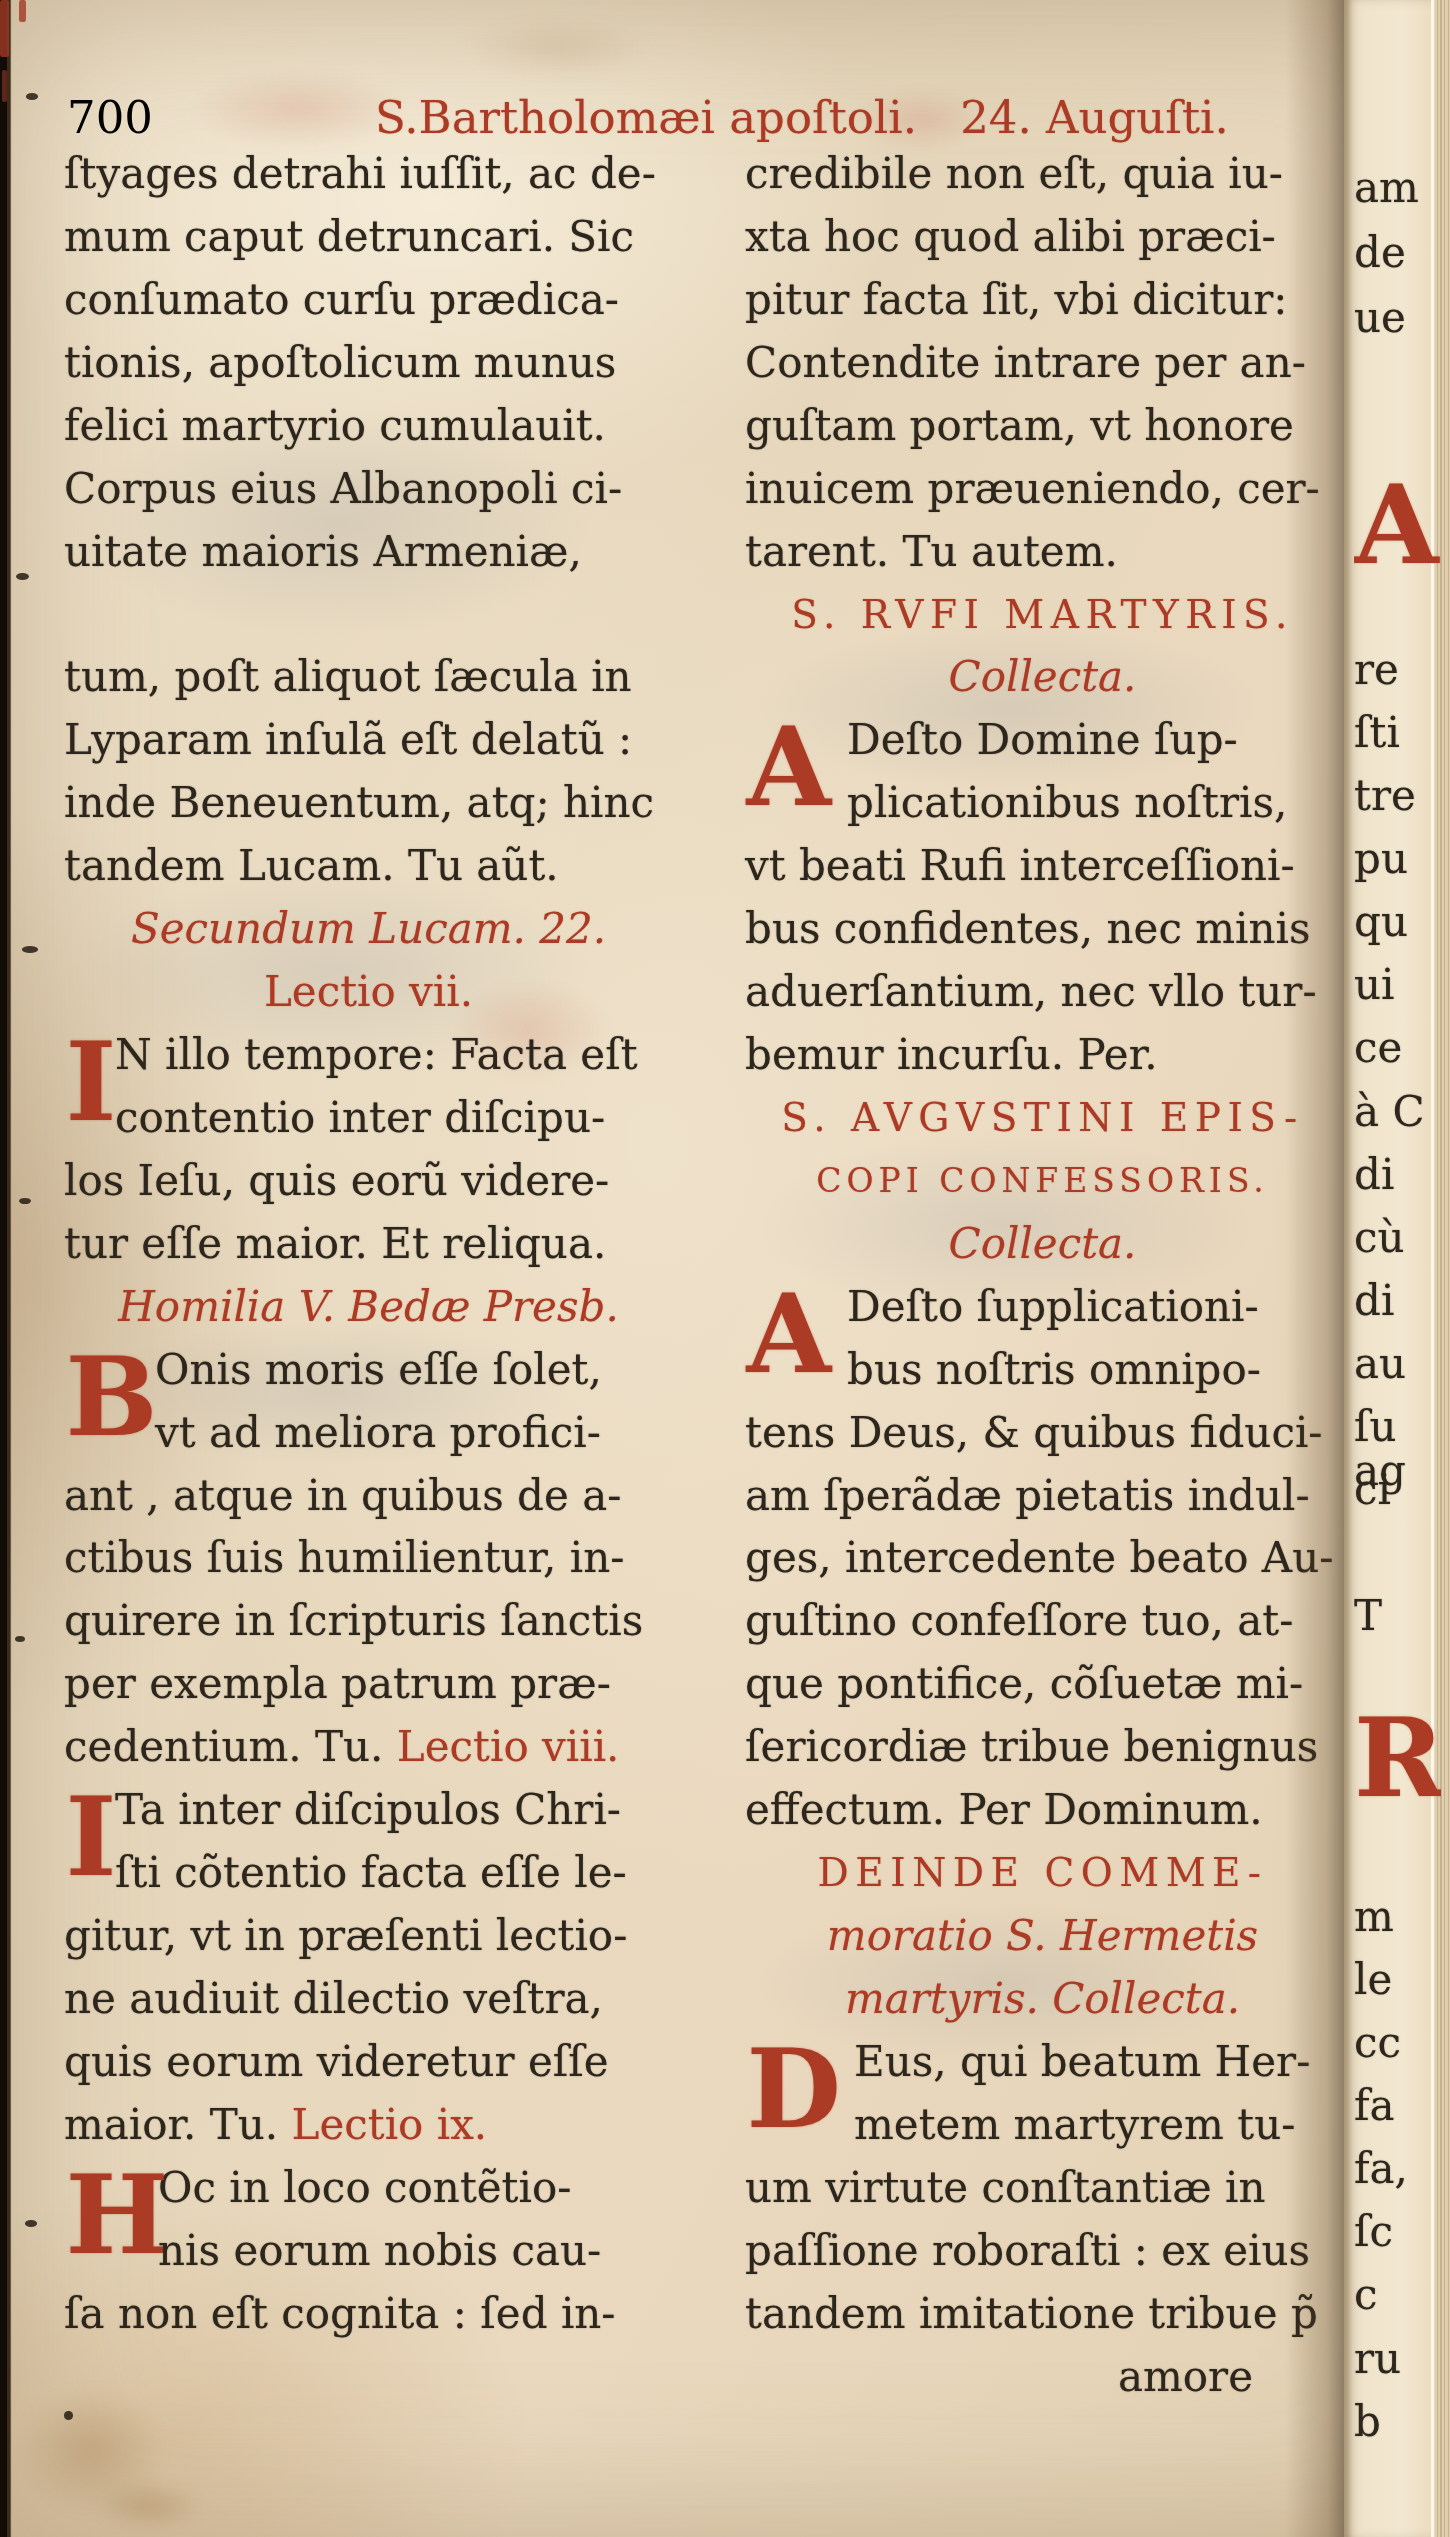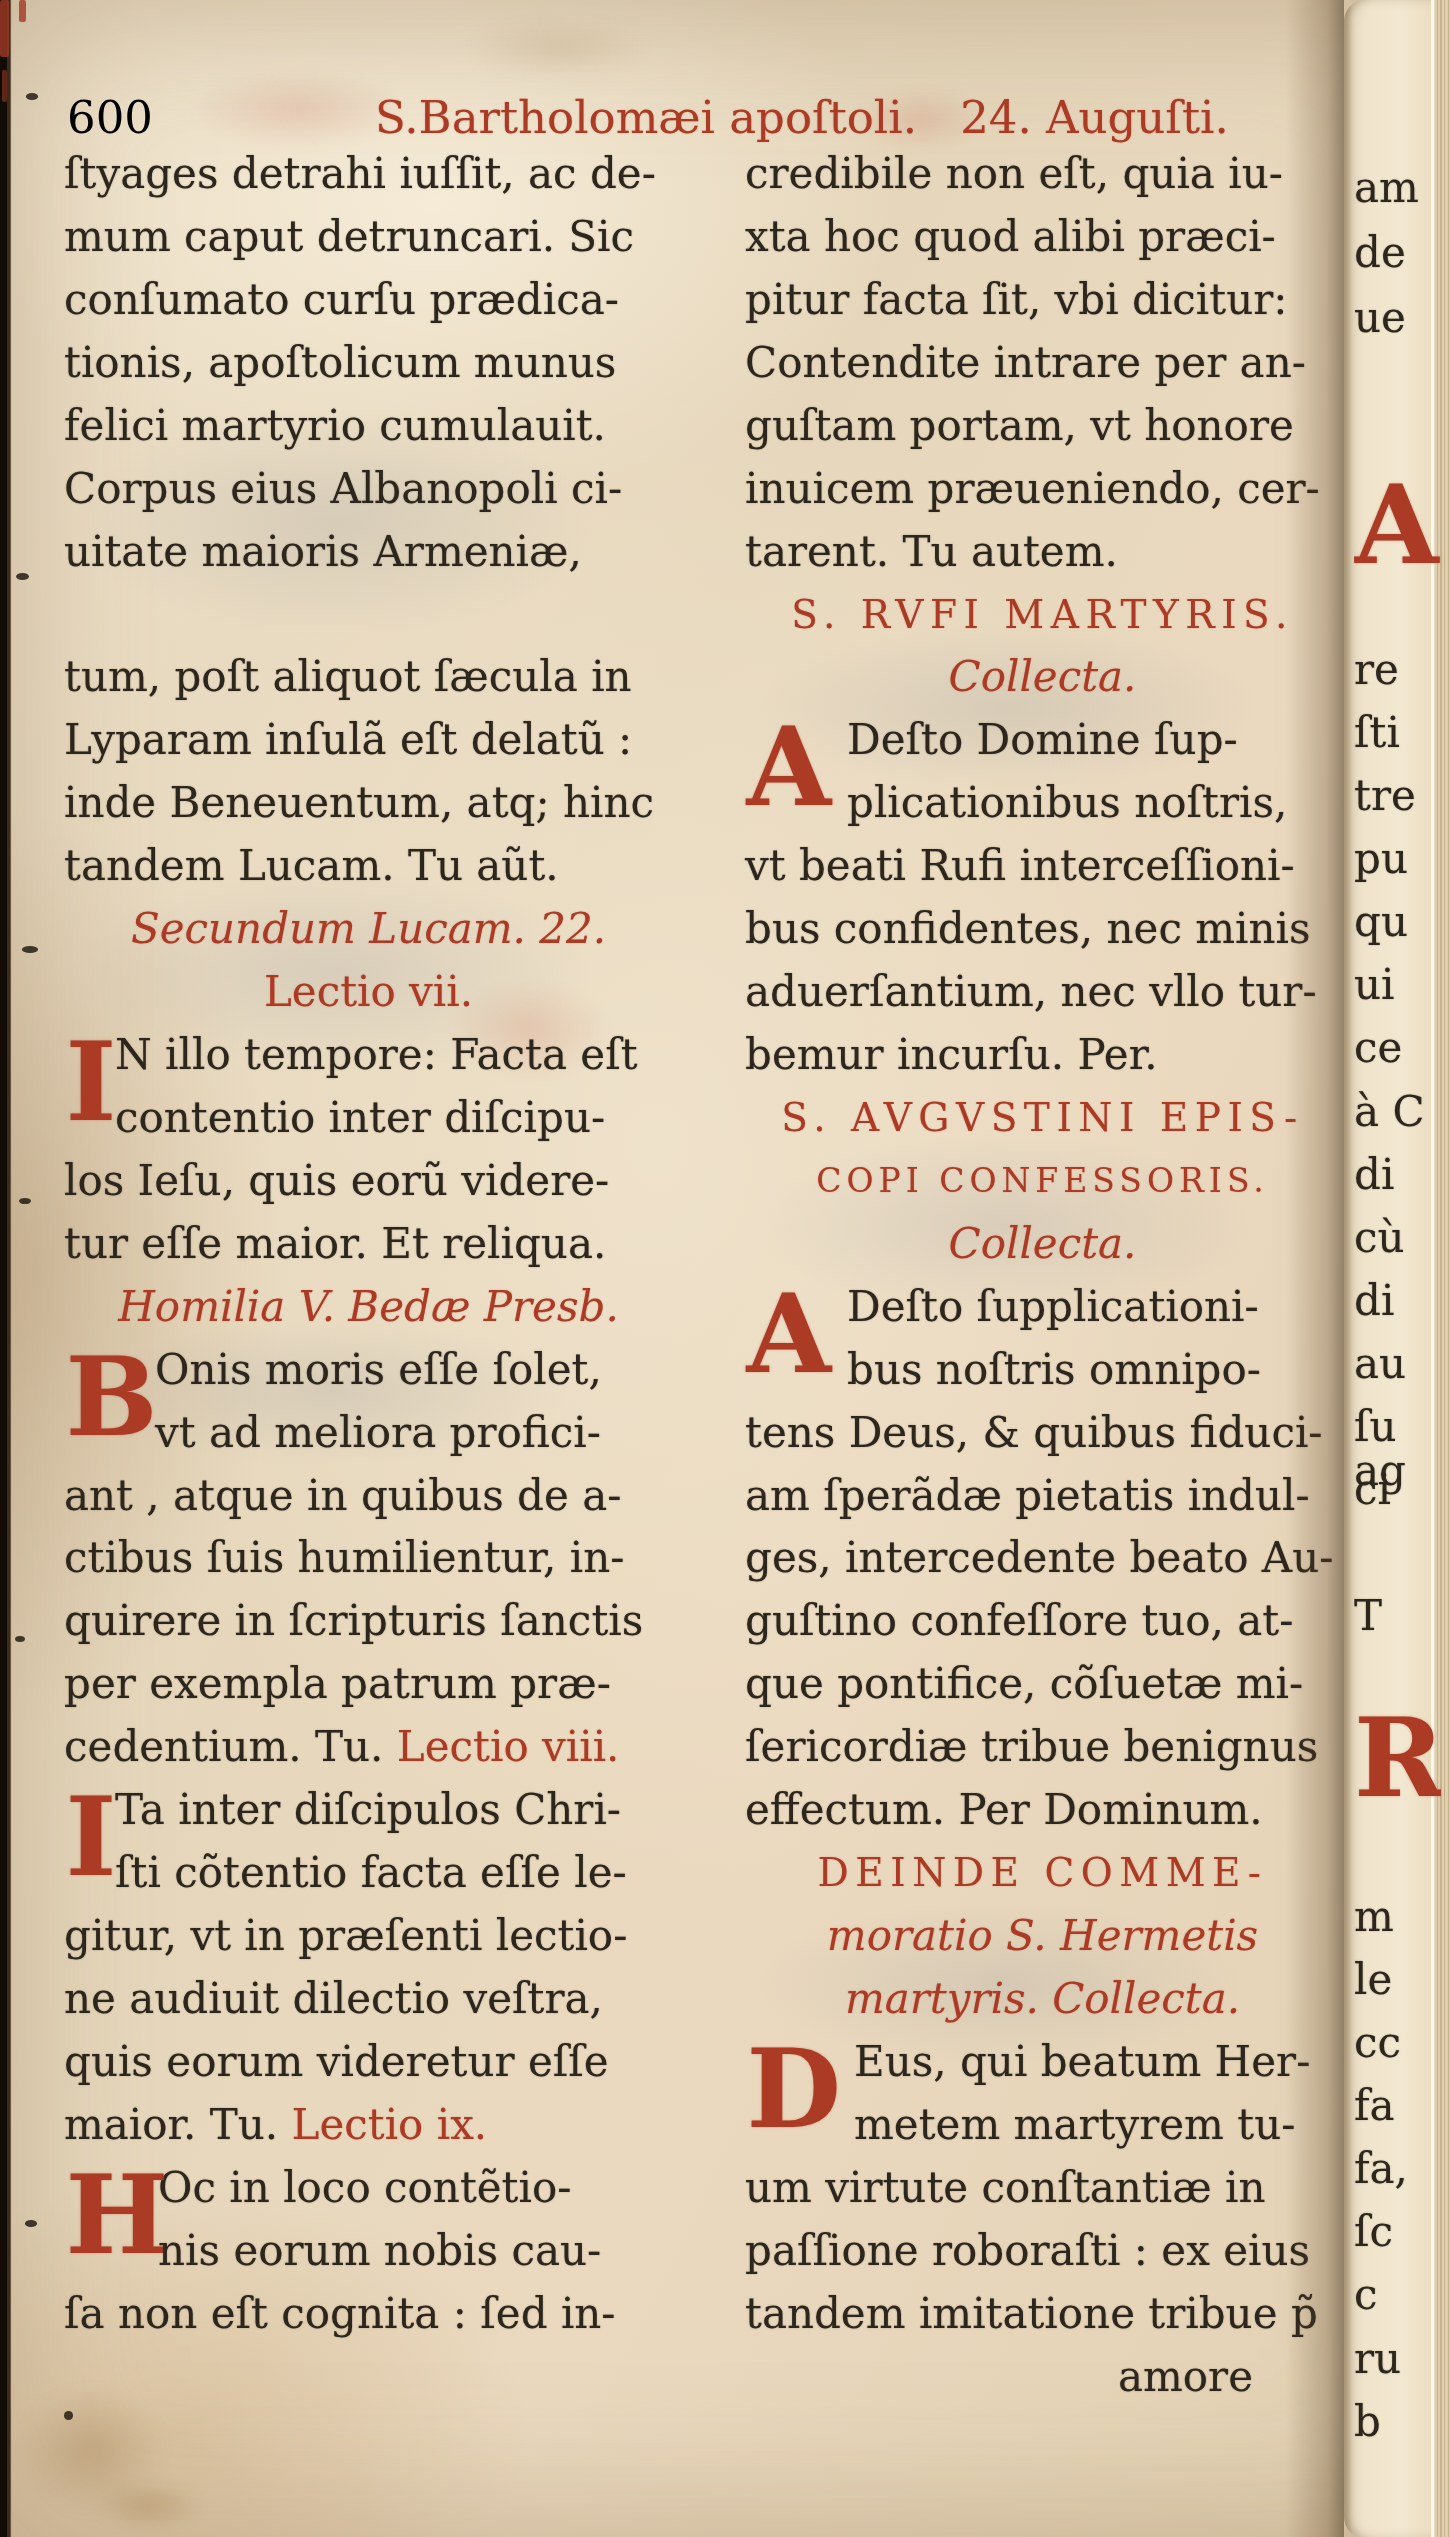--- a/index.html
+++ b/index.html
@@ -38,21 +38,21 @@
   .stain{position:absolute;pointer-events:none;filter:blur(5.8px);
     background:radial-gradient(ellipse at center, rgba(150,110,60,.30), rgba(150,110,60,0) 70%);}
   .speck{position:absolute;background:#241c12;border-radius:50%;opacity:.85;}
   .redmark{position:absolute;background:#a13a26;opacity:.8;border-radius:2.2px;}
   .left-edge{position:absolute;left:0;top:0;width:11.6px;height:2538px;
     background:linear-gradient(90deg,#120c07 0 7.3px,#3a2b1a 7.3px 10px,rgba(58,43,26,0) 11.6px);}
   .gutter{position:absolute;left:1285px;top:0;width:59px;height:2538px;
     background:linear-gradient(90deg, rgba(96,70,40,0) 0%, rgba(96,70,40,.30) 72%, rgba(58,40,20,.48) 100%);}
   .next-page{position:absolute;left:1344px;top:0;width:106px;height:2538px;
     background:linear-gradient(90deg,#d9c7a6 0 2.9px,#efe3ca 8.7px,#f2e7d0 55%,#e7d7b8 100%);
-    box-shadow:inset 10px 0 13px -5.8px rgba(90,68,40,.5);border-radius:21px;}
+    box-shadow:inset 10px 0 13px -5.8px rgba(90,68,40,.5);}
   .page-stack{position:absolute;right:0;top:0;width:19px;height:2538px;
     background:
       linear-gradient(90deg, rgba(255,252,242,.9) 0 2.9px, rgba(255,252,242,0) 4.4px),
       repeating-linear-gradient(90deg,#e0cfae 0 2.2px,#c7b28e 2.2px 3.6px);}
   .frag{position:absolute;left:10px;width:87px;height:63px;line-height:63px;
     font-size:42px;color:#2d261c;overflow:hidden;white-space:nowrap;
     text-shadow:0 0 1.5px rgba(45,35,22,.45);}
   .fragbig{height:203px;line-height:181px;font-size:109px;font-weight:bold;
     color:#ac3b26;text-shadow:0 0 2.2px rgba(172,60,38,.45);}
 </style>
@@ -81,21 +81,21 @@
   <div class="redmark" style="left:1.5px;top:70px;width:5px;height:32px;opacity:.55;"></div>
 
   <div class="speck" style="left:26px;top:93px;width:11.6px;height:6.5px;"></div>
   <div class="speck" style="left:16px;top:573px;width:13px;height:7.3px;"></div>
   <div class="speck" style="left:22px;top:946px;width:16px;height:6.5px;"></div>
   <div class="speck" style="left:19px;top:1198px;width:11.6px;height:5.8px;"></div>
   <div class="speck" style="left:14.5px;top:1636px;width:10px;height:5.8px;"></div>
   <div class="speck" style="left:25px;top:2220px;width:11.6px;height:6.5px;"></div>
   <div class="speck" style="left:64px;top:2411px;width:8.7px;height:8.7px;"></div>
 
-  <div class="hdr" style="left:67px;top:84px;">600</div>
+  <div class="hdr" style="left:67px;top:84px;">700</div>
   <div class="hdr red" style="left:363px;top:84px;width:566px;text-align:center;">S.Bartholomæi apoſtoli.</div>
   <div class="hdr red" style="left:935px;top:84px;width:319px;text-align:center;">24. Auguſti.</div>
 
   <div class="col" id="col-left" style="left:64px;top:142px;width:609px;height:2219px;">
       <div class="line" style="top: 0px;">ſtyages detrahi iuſſit, ac de-</div>
       <div class="line" style="top: 63px;">mum caput detruncari.  Sic</div>
       <div class="line" style="top: 126px;">conſumato curſu prædica-</div>
       <div class="line" style="top: 189px;">tionis, apoſtolicum munus</div>
       <div class="line" style="top: 252px;">felici martyrio cumulauit.</div>
       <div class="line" style="top: 315px;">Corpus eius Albanopoli ci-</div>

